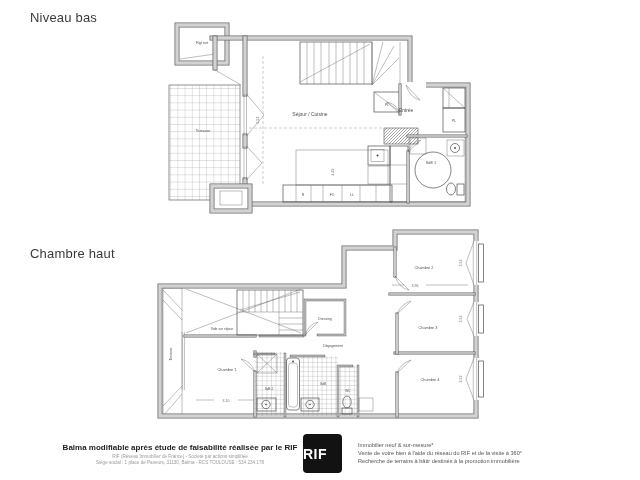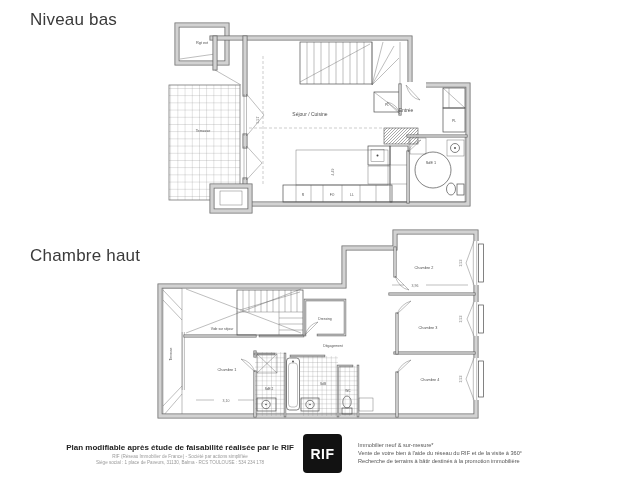--- a/index.html
+++ b/index.html
@@ -1,18 +1,18 @@
 <!DOCTYPE html>
 <html><head>
 <meta charset="utf-8">
 <style>
   html,body{margin:0;padding:0;background:#fff;}
   .canvas{position:relative;width:640px;height:480px;background:#ffffff;overflow:hidden;
           font-family:"Liberation Sans",sans-serif;color:#3d3d3d;}
-  .level-label{position:absolute;font-size:17px;letter-spacing:.2px;color:#3a3a3a;}
+  .level-label{position:absolute;font-size:13px;letter-spacing:.2px;color:#3a3a3a;}
   .plan{position:absolute;}
   svg text{font-family:"Liberation Sans",sans-serif;fill:#4f4f4f;}
   
   .w1{stroke:#6b6b6b;stroke-width:5;fill:none;stroke-linecap:square;stroke-linejoin:miter;}
   .w2{stroke:#d2d2d2;stroke-width:3.4;fill:none;stroke-linecap:square;stroke-linejoin:miter;}
   .p1{stroke:#666;stroke-width:3.1;fill:none;stroke-linecap:square;}
   .p2{stroke:#dcdcdc;stroke-width:1.7;fill:none;stroke-linecap:square;}
   .q1{stroke:#6a6a6a;stroke-width:2.4;fill:none;stroke-linecap:square;}
   .q2{stroke:#e0e0e0;stroke-width:1.1;fill:none;stroke-linecap:square;}
   .tl{stroke:#4d4d4d;stroke-width:.7;fill:none;}
@@ -21,21 +21,21 @@
   .lbl{font-size:5px;}
   .lbl-s{font-size:3.8px;}
   .lbl-xs{font-size:3.4px;}
   .dim{font-size:3.5px;fill:#6a6a6a;}
   .fill-white{fill:#ffffff;}
   .footer-title{position:absolute;left:40px;top:443px;width:280px;text-align:center;
                 font-size:8px;font-weight:bold;color:#222;}
   .footer-sub{position:absolute;left:40px;top:454px;width:280px;text-align:center;
               font-size:4.6px;color:#9a9a9a;line-height:1.25;}
   .rif-logo{position:absolute;left:303px;top:434px;width:39px;height:39px;background:#121212;
-            border-radius:4px;display:flex;align-items:center;justify-content:center;}
+            border-radius:4px;display:flex;align-items:center;}
   .rif-logo span{color:#fff;font-weight:bold;font-size:14px;letter-spacing:.5px;}
   .footer-services{position:absolute;left:358px;top:441px;width:270px;font-size:5.6px;
                    color:#555;line-height:1.45;}
 </style>
 </head>
 <body>
 
 <div class="canvas">
 
   <div class="level-label" style="left:30px;top:10px;">Niveau bas</div>
@@ -265,21 +265,21 @@
       <text style="font-size:3.2px" x="167" y="161" text-anchor="middle">SdB</text>
     </g>
     <g>
       <rect x="182" y="142" width="20" height="50" fill="url(#gridS)"></rect>
       <rect x="186" y="184" width="10" height="6" class="tl" fill="#fff"></rect>
       <ellipse cx="191" cy="178" rx="4.2" ry="6" class="tl" fill="#fff"></ellipse>
       <text style="font-size:3.2px" x="192" y="168" text-anchor="middle">WC</text>
     </g>
   </svg>
 
-  <div class="footer-title">Plan modifiable après étude de faisabilité réalisée par le RIF</div>
+  <div class="footer-title">Balma modifiable après étude de faisabilité réalisée par le RIF</div>
   <div class="footer-sub">
     <div>RIF (Réseau Immobilier de France) - Société par actions simplifiée</div>
     <div>Siège social : 1 place de Paveurs, 31130, Balma - RCS TOULOUSE : 534 234 178</div>
   </div>
 
   <div class="rif-logo">
     <span>RIF</span>
   </div>
 
   <div class="footer-services">

